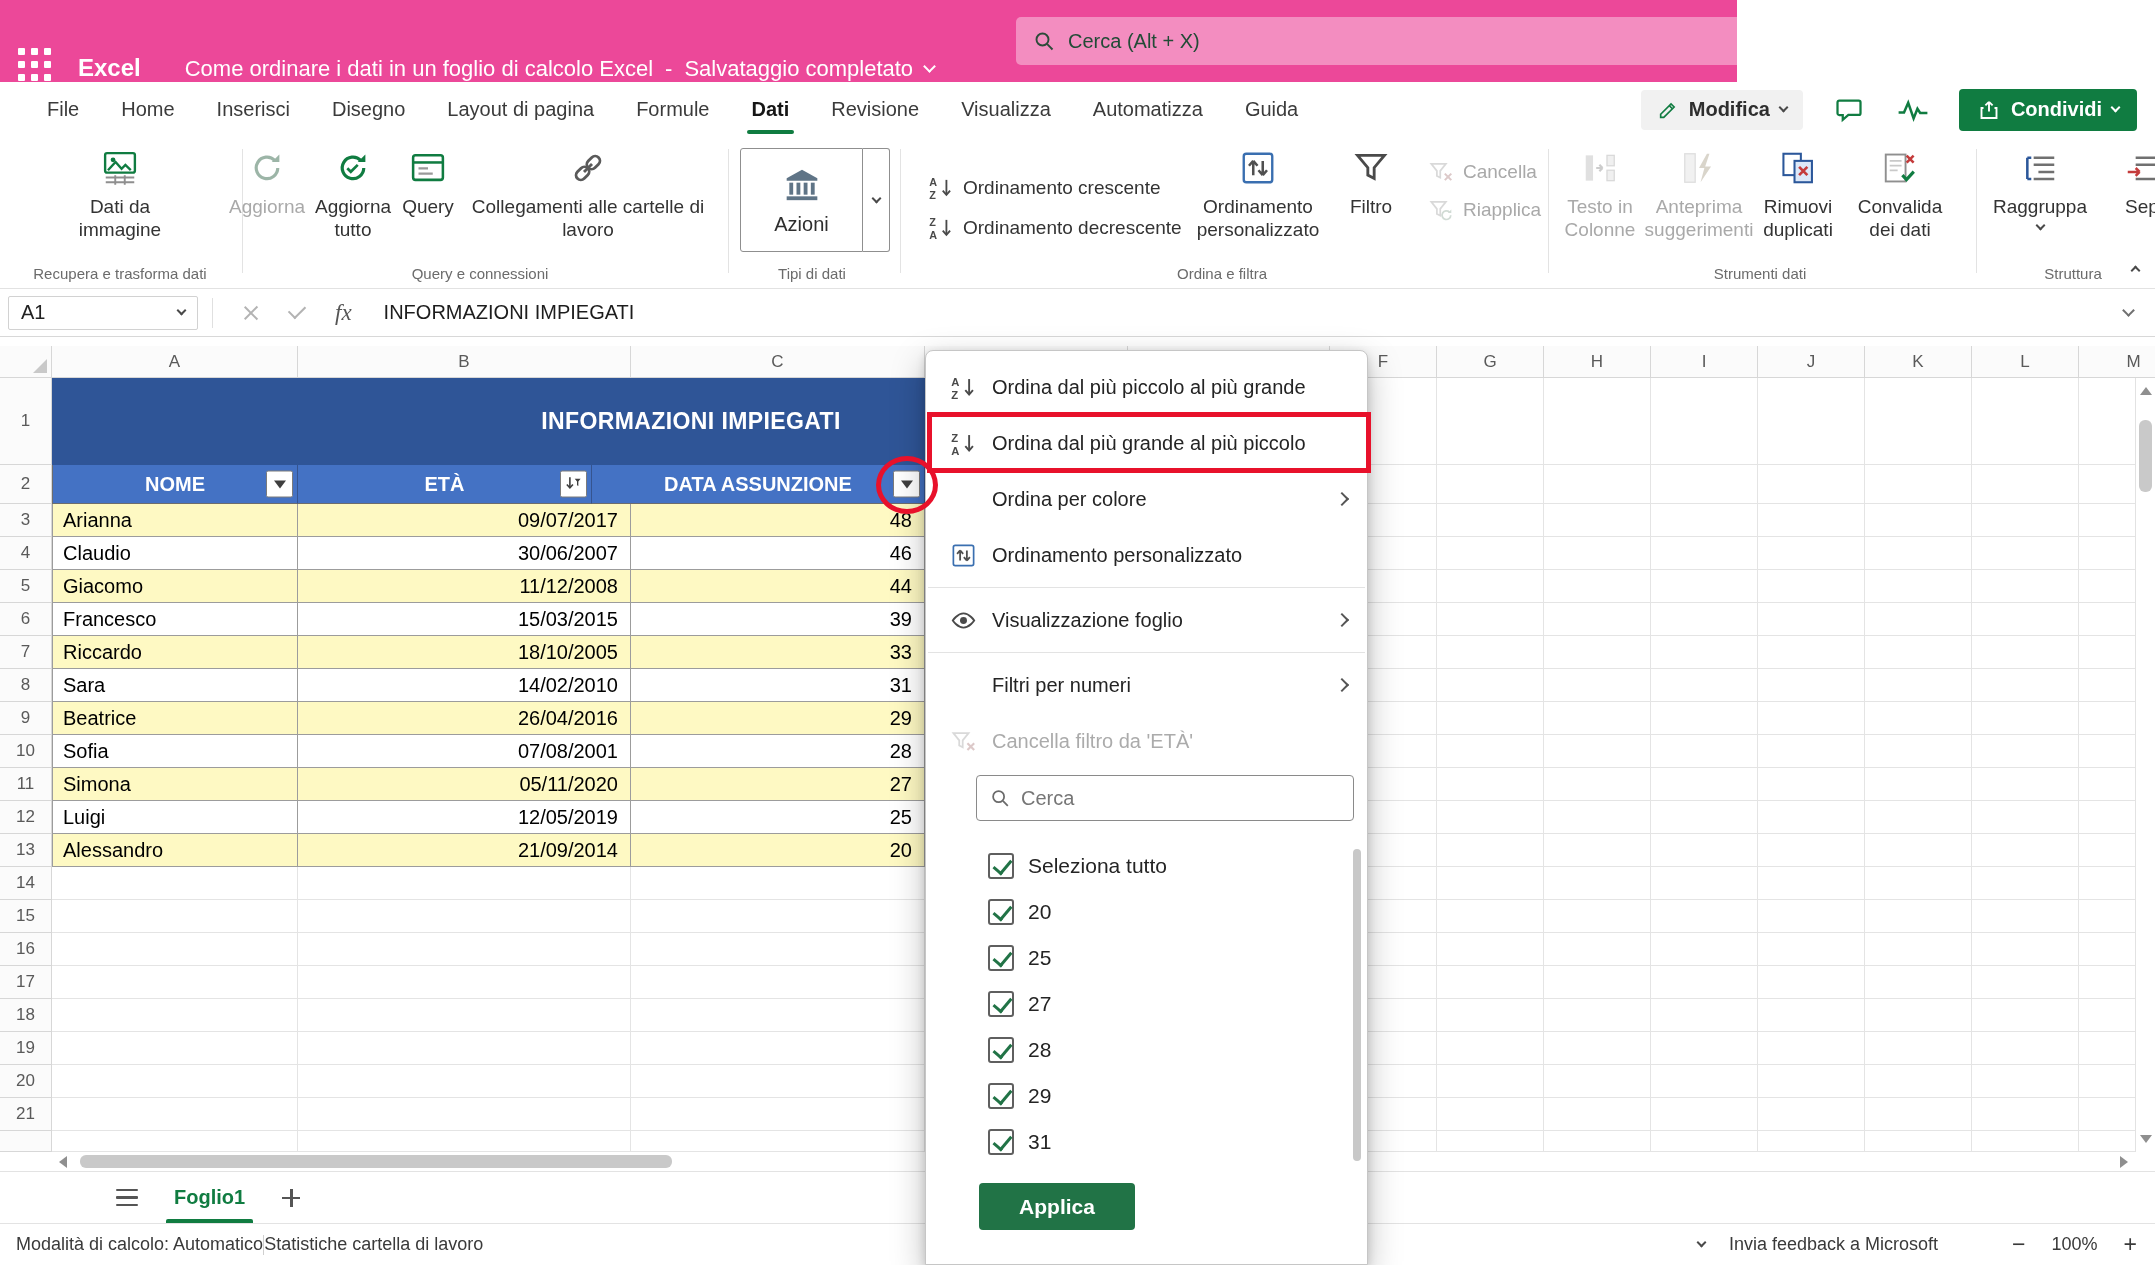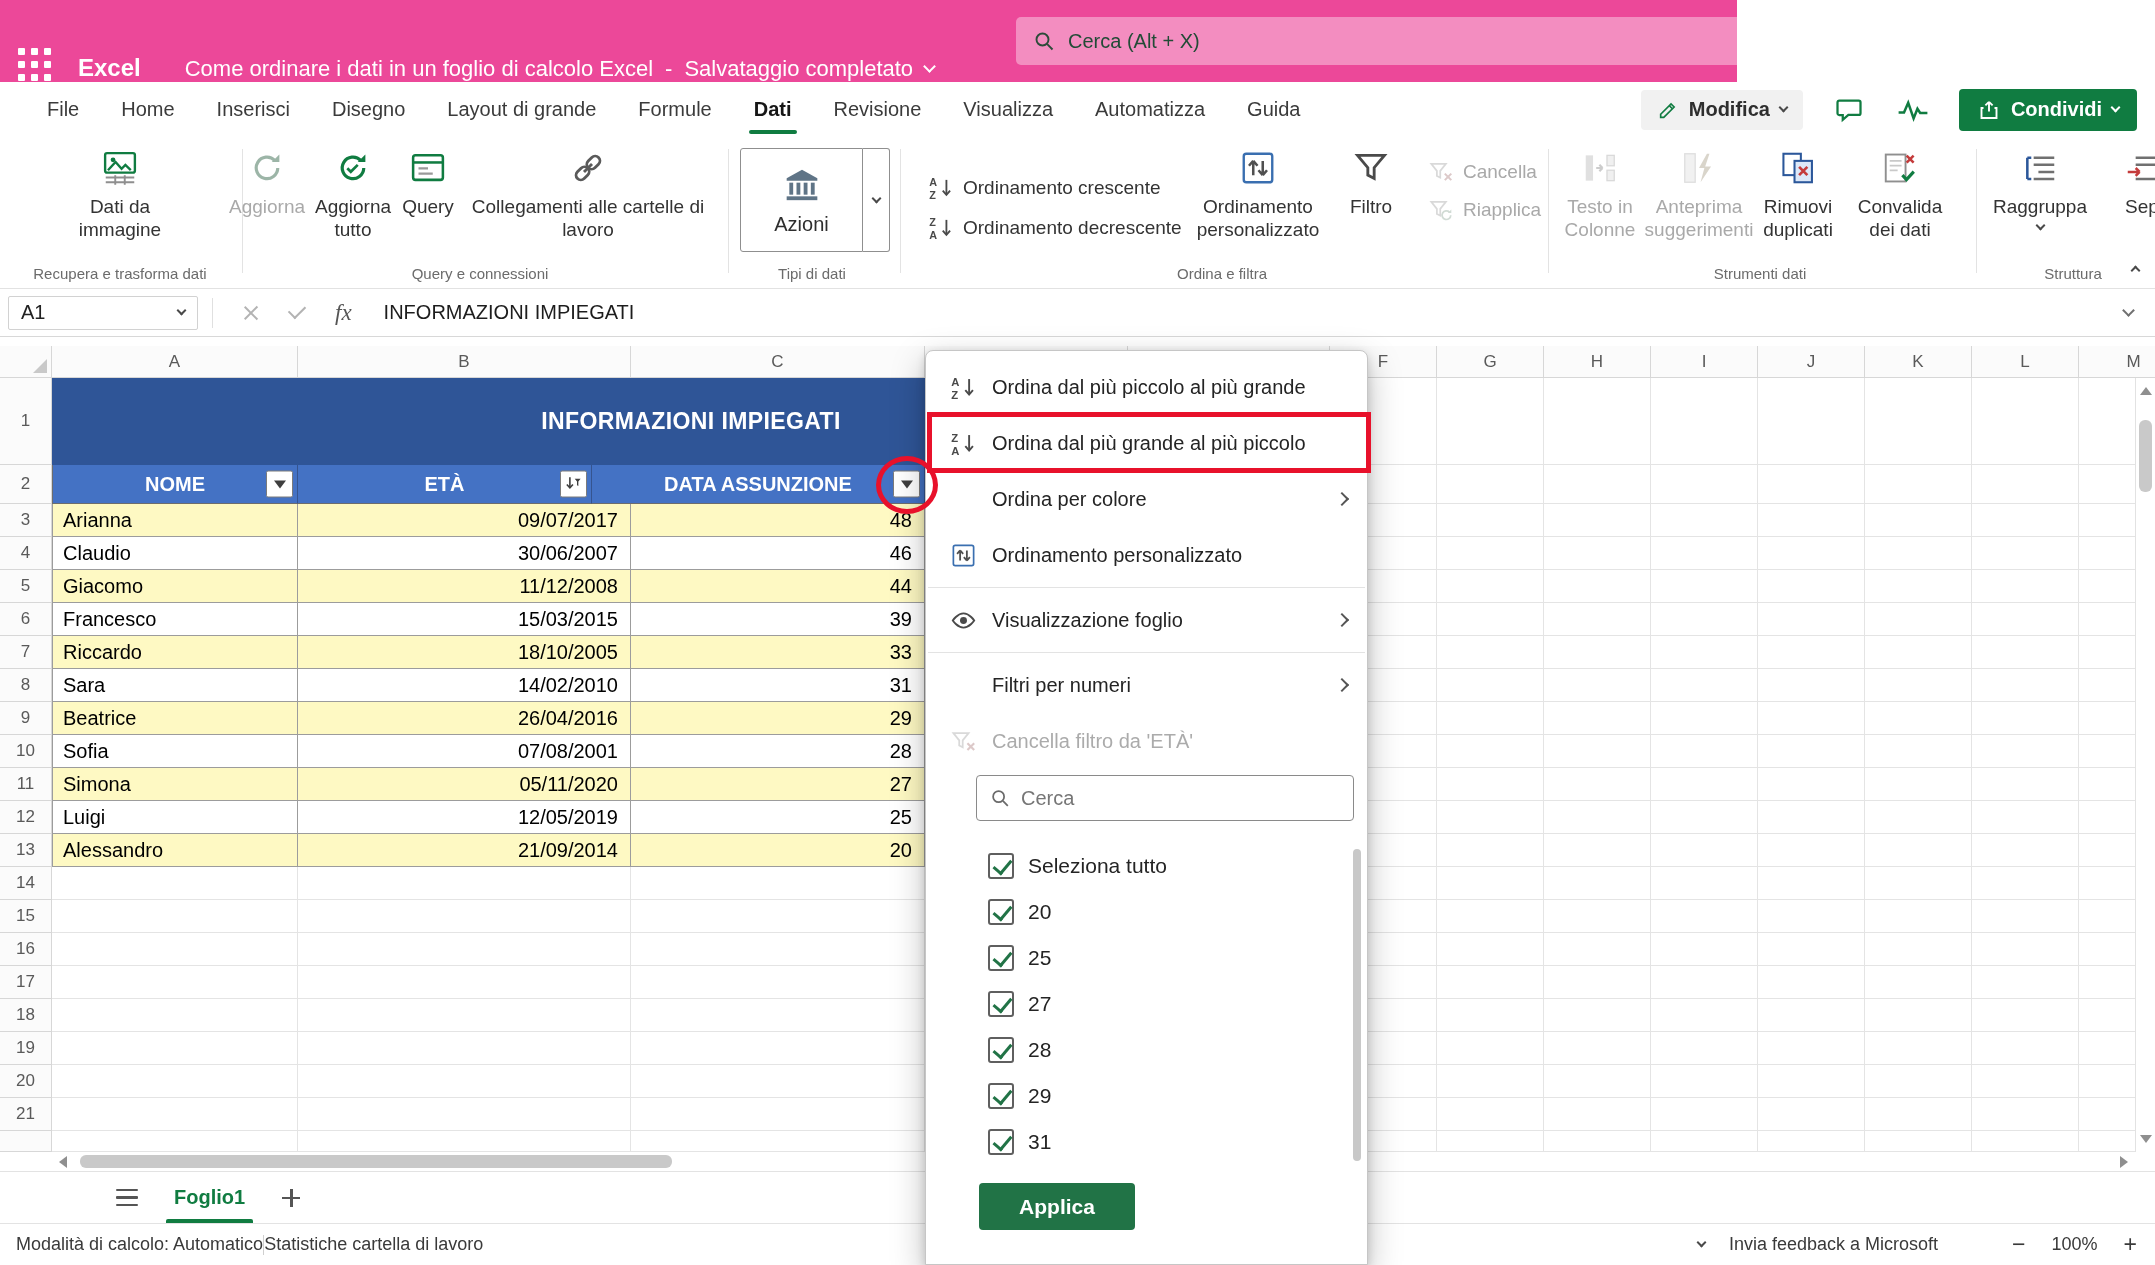--- a/index.html
+++ b/index.html
@@ -186,21 +186,21 @@
       </svg>
     </div>
 </div>
 
 <div id="tabrow">
   <div id="tablist">
       <div class="rtab">File</div>
       <div class="rtab">Home</div>
       <div class="rtab">Inserisci</div>
       <div class="rtab">Disegno</div>
-      <div class="rtab">Layout di grande</div>
+      <div class="rtab">Layout di pagina</div>
       <div class="rtab">Formule</div>
       <div class="rtab active">Dati</div>
       <div class="rtab">Revisione</div>
       <div class="rtab">Visualizza</div>
       <div class="rtab">Automatizza</div>
       <div class="rtab">Guida</div>
     </div>
   <div id="tabactions">
     <div class="modifica">
       <span>

